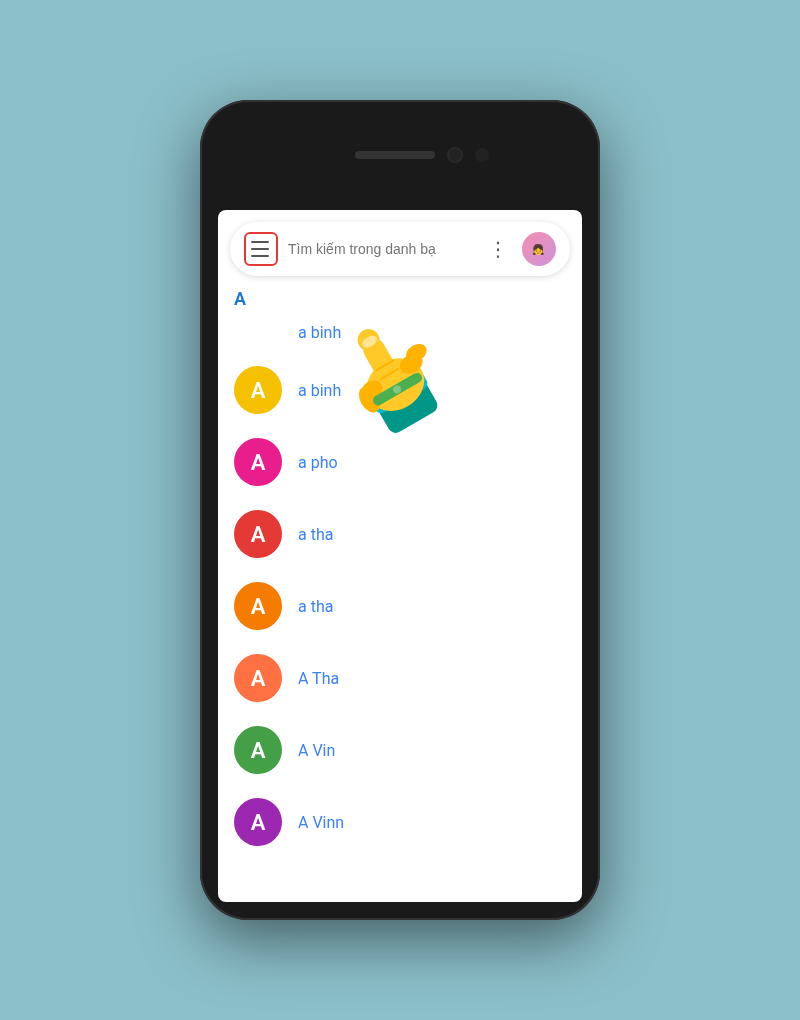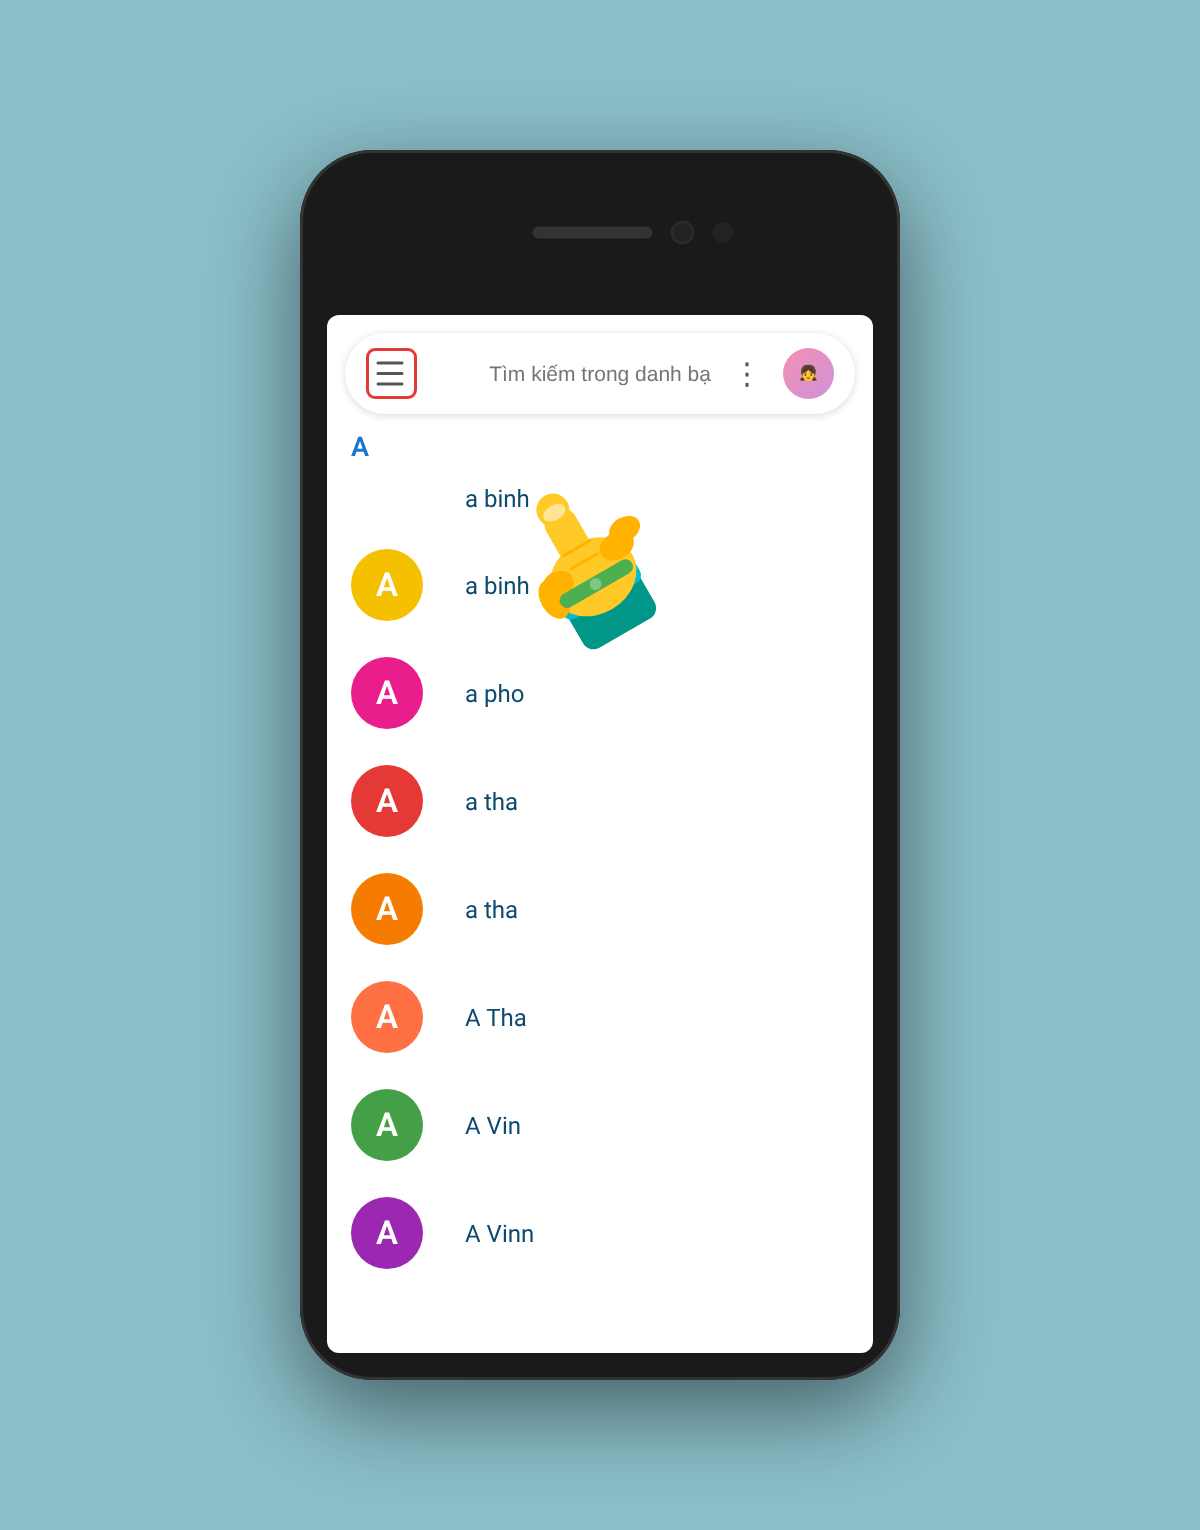--- a/index.html
+++ b/index.html
@@ -109,21 +109,20 @@
       border-radius: 1px;
     }
 
     .search-input {
       flex: 1;
       border: none;
       outline: none;
       font-size: 14px;
       color: #4c1d95;
       background: transparent;
-      text-align: right;
     }
 
     .more-icon {
       color: #555;
       font-size: 20px;
       cursor: pointer;
       padding: 0 4px;
     }
 
     .avatar-circle {
@@ -182,22 +181,21 @@
       align-items: center;
       justify-content: center;
       font-size: 22px;
       font-weight: 600;
       color: #fff;
       flex-shrink: 0;
     }
 
     .contact-name {
       font-size: 16px;
-      color: #0c4a6e;
-      margin-left: 12px;
+      color: #3b82f6;
     }
 
     
     .hand-cursor {
       position: absolute;
       top: 100px;
       left: 115px;
       width: 130px;
       height: 130px;
       pointer-events: none;

